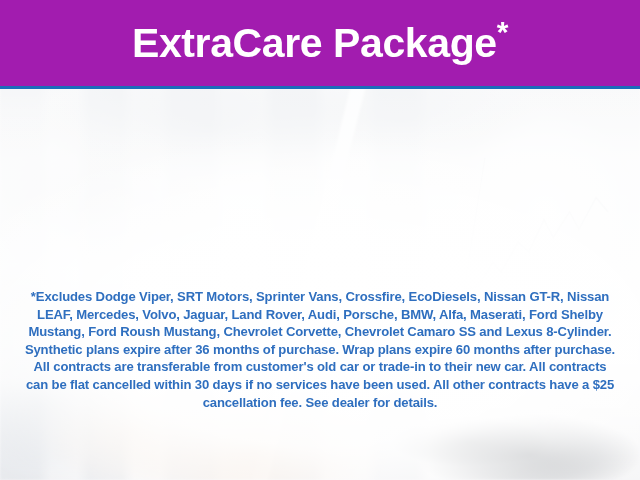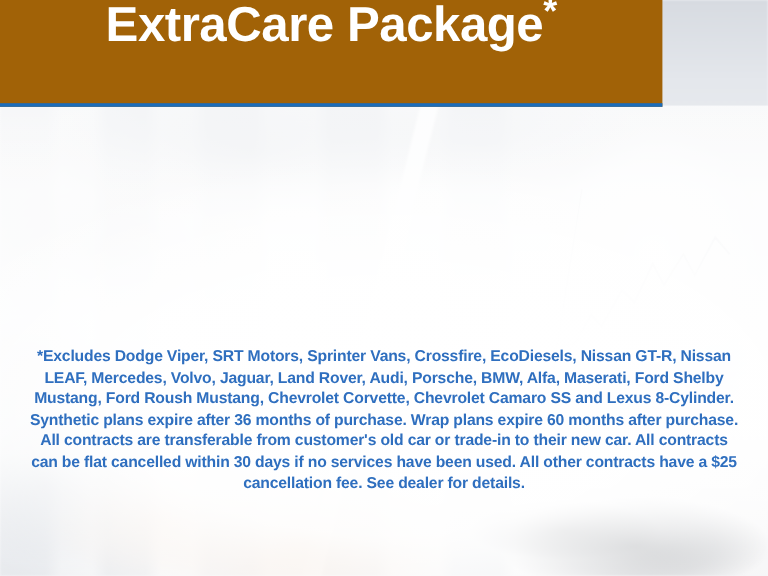--- a/index.html
+++ b/index.html
@@ -67,25 +67,26 @@
     background:
       radial-gradient(ellipse 430px 215px at 320px 255px, rgba(255,255,255,0.97) 0%, rgba(255,255,255,0.90) 48%, rgba(255,255,255,0.55) 74%, rgba(255,255,255,0.12) 95%),
       linear-gradient(180deg, rgba(255,255,255,0.72) 0%, rgba(255,255,255,0.88) 18%, rgba(255,255,255,0.92) 46%, rgba(255,255,255,0.80) 74%, rgba(255,255,255,0.40) 90%, rgba(255,255,255,0.12) 100%);
     pointer-events: none;
   }
 
   
   .banner {
     position: absolute;
     left: 0; top: 0;
-    width: 552px;
+    width: 640px;
     height: 86px;
-    background: #a16207;
+    background: #a21caf;
     border-bottom: 3px solid #1b6cba;
     display: flex;
+    align-items: center;
     justify-content: center;
     z-index: 3;
   }
   .banner-title {
     color: #ffffff;
     font-size: 41px;
     font-weight: bold;
     letter-spacing: -0.4px;
     line-height: 1;
     white-space: nowrap;

